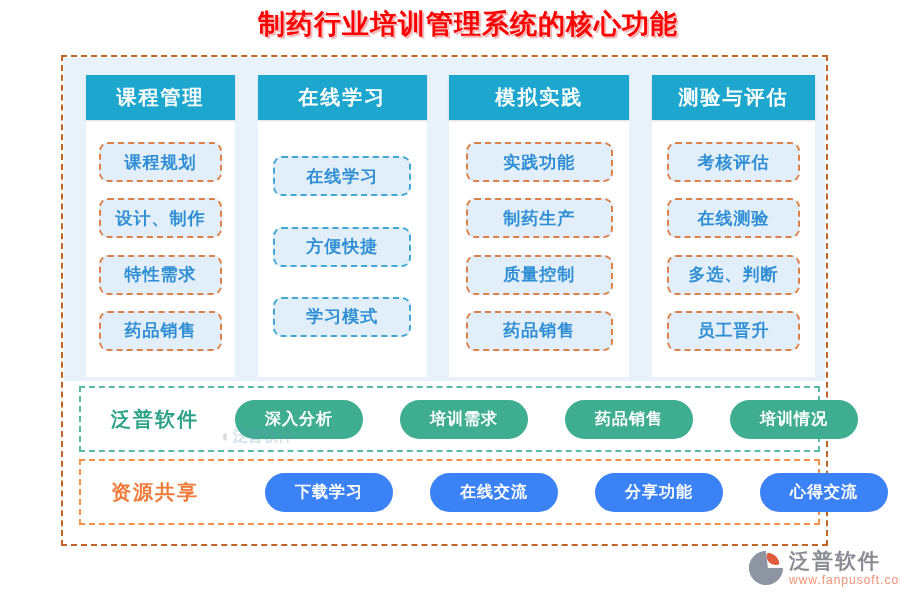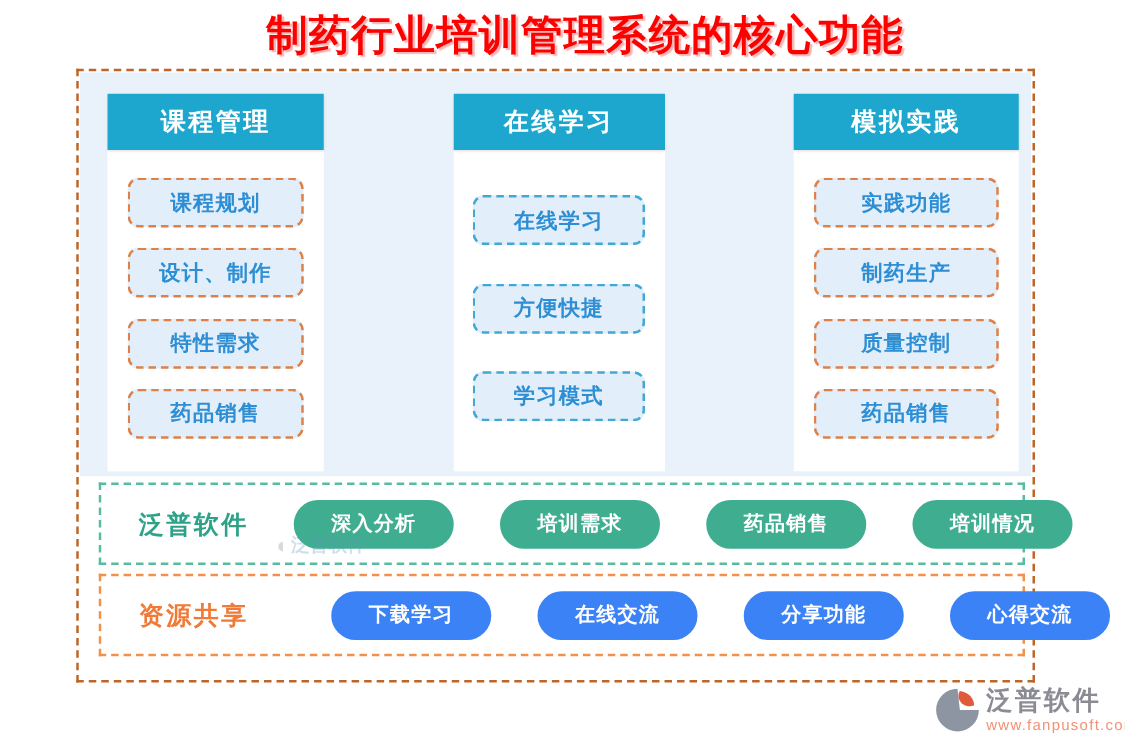--- a/index.html
+++ b/index.html
@@ -2,36 +2,36 @@
 <html><head>
 <meta charset="utf-8">
 <style>
   * { margin:0; padding:0; box-sizing:border-box; }
   html,body { width:900px; height:600px; background:#ffffff; overflow:hidden;
               font-family:"Liberation Sans", sans-serif; }
   .stage { position:relative; width:900px; height:600px; background:#fff; }
 
   
   .title { position:absolute; top:6px; left:0; width:100%; text-align:center;
-           font-size:33px; font-weight:bold; color:#fd0100; letter-spacing:1px;
+           font-size:27px; font-weight:bold; color:#fd0100; letter-spacing:1px;
            text-shadow:2px 2px 1px rgba(230,120,120,.55);padding-left:36px; }
 
   
   .frame { position:absolute; left:61px; top:55px; width:767px; height:491px;
            border:2px dashed #bf6528; }
 
   
   .bluepanel { position:absolute; left:1px; top:1px; width:761px; height:323px;
                background:#e9f2fb; }
 
   
   .columns { position:absolute; left:23px; top:18px; width:729px; height:302px;
              display:flex; justify-content:space-between; }
   .column { display:flex; flex-direction:column; background:#ffffff; }
-  .col-0 { width:173px; } .col-1 { width:169px; } .col-2 { width:180px; } .col-3 { width:163px; }
+  .col-0 { width:149px; } .col-1 { width:169px; } .col-2 { width:180px; } .col-3 { width:163px; }
   .col-header { height:45px; background:#1ea7ce; color:#ffffff; font-size:20px;
                 font-weight:bold; letter-spacing:2px; display:flex;
                 align-items:center; justify-content:center;
                 box-shadow:0 1px 2px rgba(0,0,0,.15); }
   .col-body { flex:1; display:flex; flex-direction:column; align-items:center;
               justify-content:space-evenly; padding:6px 0 10px 0; }
   .item { width:82%; height:40px; border-radius:9px; background:#e2effb;
           color:#2e8ed3; font-size:17px; font-weight:bold; display:flex;
           align-items:center; justify-content:center; letter-spacing:1px; }
   .item.orange { border:2px dashed #dd8049; }
@@ -96,20 +96,29 @@
         </div>
         <div class="column col-2">
           <div class="col-header">模拟实践</div>
           <div class="col-body">
             <div class="item orange">实践功能</div>
             <div class="item orange">制药生产</div>
             <div class="item orange">质量控制</div>
             <div class="item orange">药品销售</div>
           </div>
         </div>
+        <div class="column col-3">
+          <div class="col-header">测验与评估</div>
+          <div class="col-body">
+            <div class="item orange">考核评估</div>
+            <div class="item orange">在线测验</div>
+            <div class="item orange">多选、判断</div>
+            <div class="item orange">员工晋升</div>
+          </div>
+        </div>
       </div>
 
     <div id="rows-host">
         <div class="featrow green">
           <span class="feat-label">泛普软件</span>
           <div class="pills">
             <div class="pill">深入分析</div>
             <div class="pill">培训需求</div>
             <div class="pill">药品销售</div>
             <div class="pill">培训情况</div>

